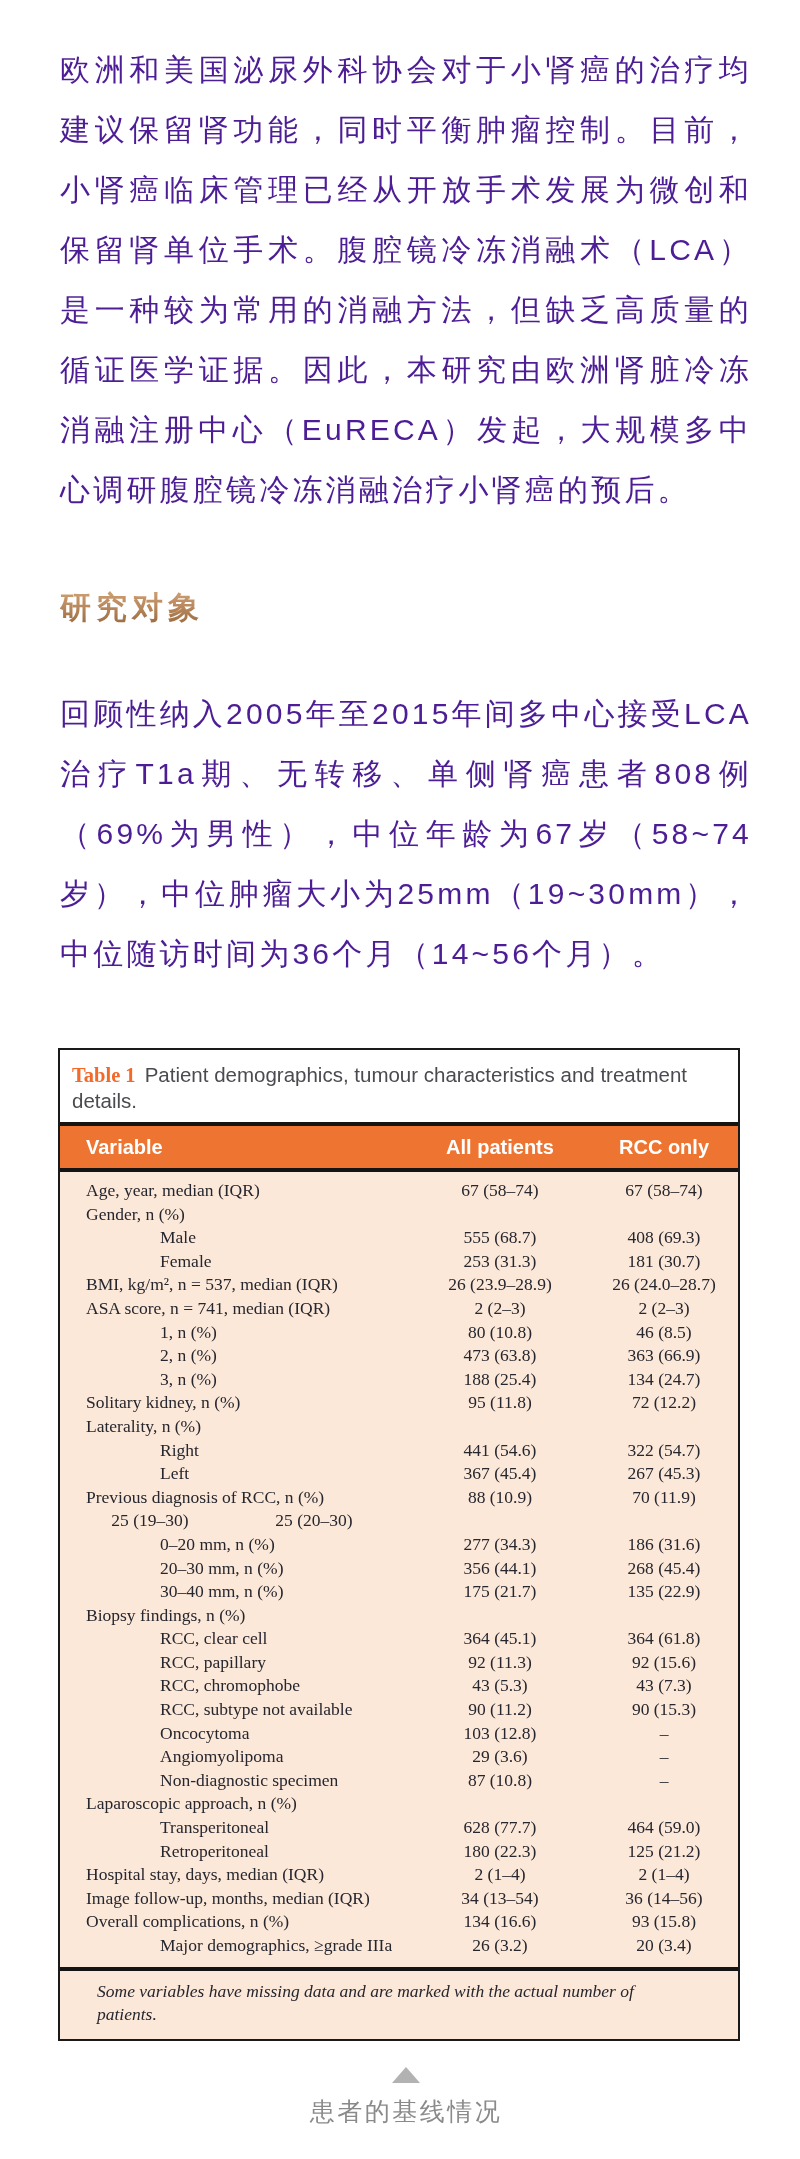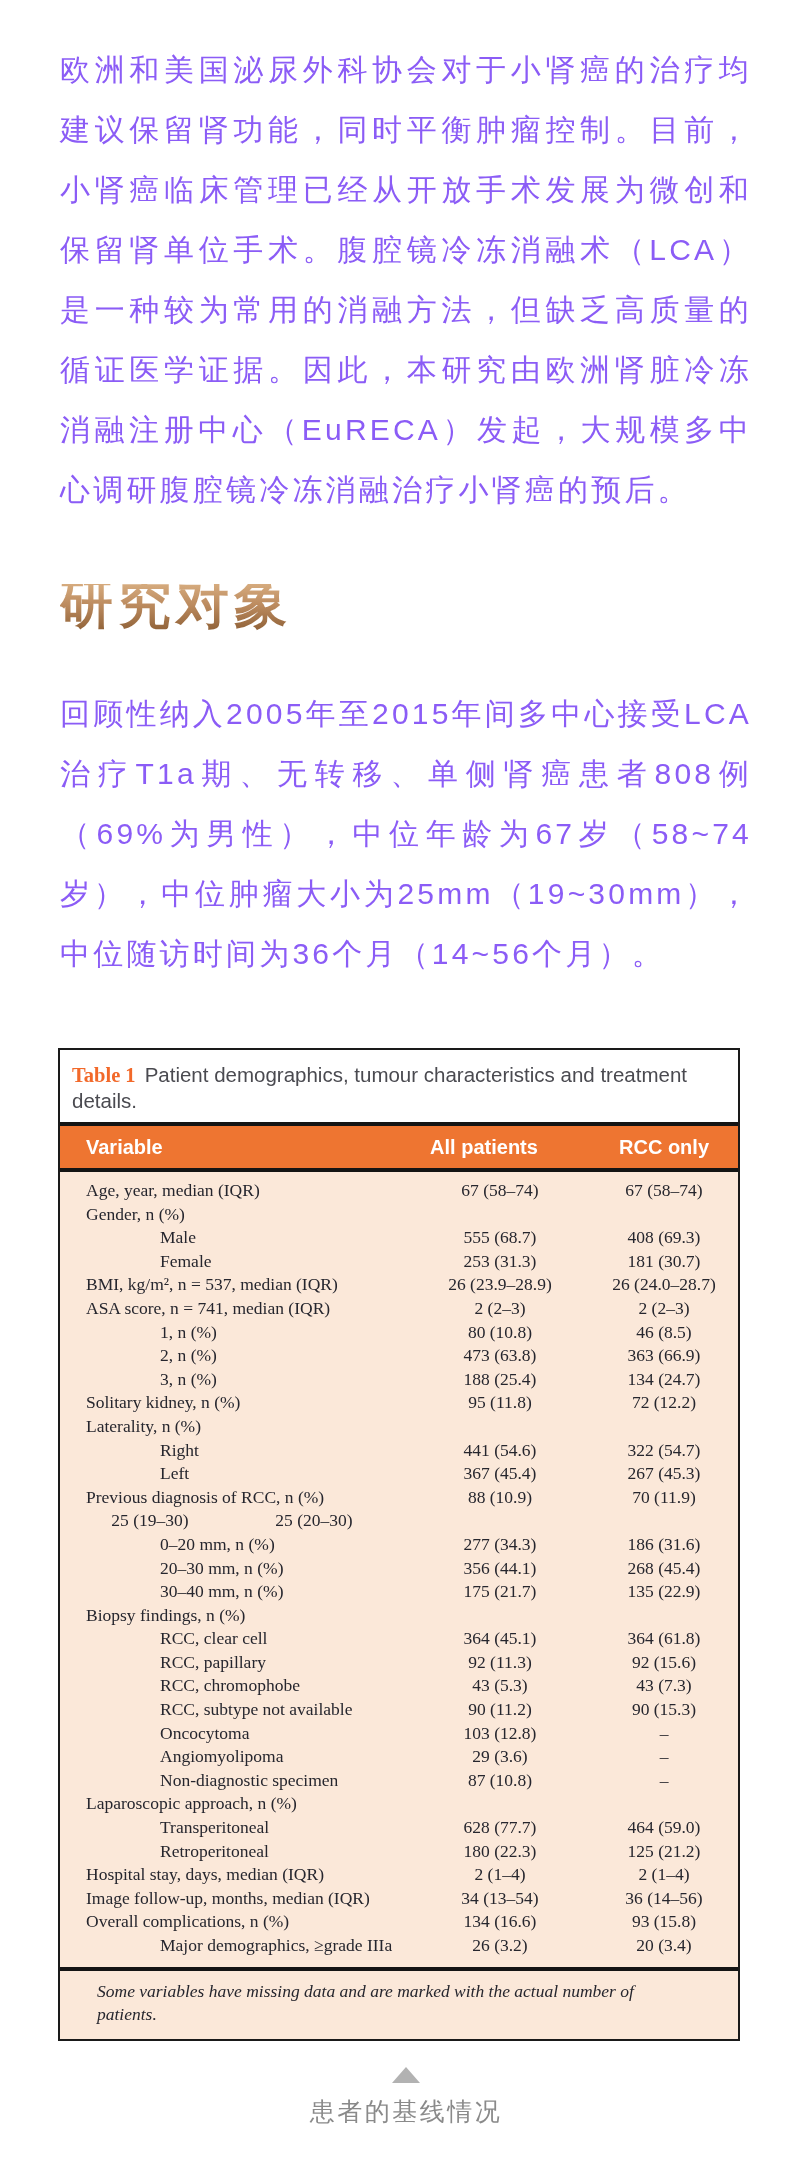--- a/index.html
+++ b/index.html
@@ -12,29 +12,29 @@
     overflow: hidden;
   }
   .article { padding: 40px 48px 0 60px; }
 
   .cn-paragraph {
     margin: 0;
     font-size: 30px;
     line-height: 60px;
     letter-spacing: 3.2px;
     text-align: justify;
-    color: #8b5cf6;
+    color: #4c1d95;
     font-weight: 400;
   }
   .cn-paragraph.second { margin-top: 50px; }
 
   .section-heading-wrap { margin-top: 64px; height: 50px; }
   .section-heading {
-    font-family: Liberation Mono, monospace;
-    font-size: 53px;
+    font-family: Liberation Serif, serif;
+    font-size: 31px;
     line-height: 48px;
     font-weight: bold;
     letter-spacing: 5px;
     color: #ab7c4e;
     display: inline-block;
   }
   @supports ((background-clip: text) or (-webkit-background-clip: text)) {
     .section-heading {
       background: linear-gradient(180deg, #d6ab7e 0%, #bb8a5e 45%, #8e6036 100%);
       -webkit-background-clip: text;
@@ -64,21 +64,20 @@
   .tbl-header {
     display: flex;
     align-items: center;
     background: #ee7531;
     border-top: 4px solid #141414;
     border-bottom: 4px solid #141414;
     height: 42px;
     color: #ffffff;
     font-weight: bold;
     font-size: 20px;
-    gap: 16px;
   }
   .th-label { flex: 1; padding-left: 26px; }
   .th-col2 { width: 180px; text-align: center; }
   .th-col3 { width: 148px; text-align: center; }
 
   .tbl-body {
     background: #fbe8d9;
     padding: 8px 0;
     font-family: "Liberation Serif", serif;
     font-size: 17.5px;

